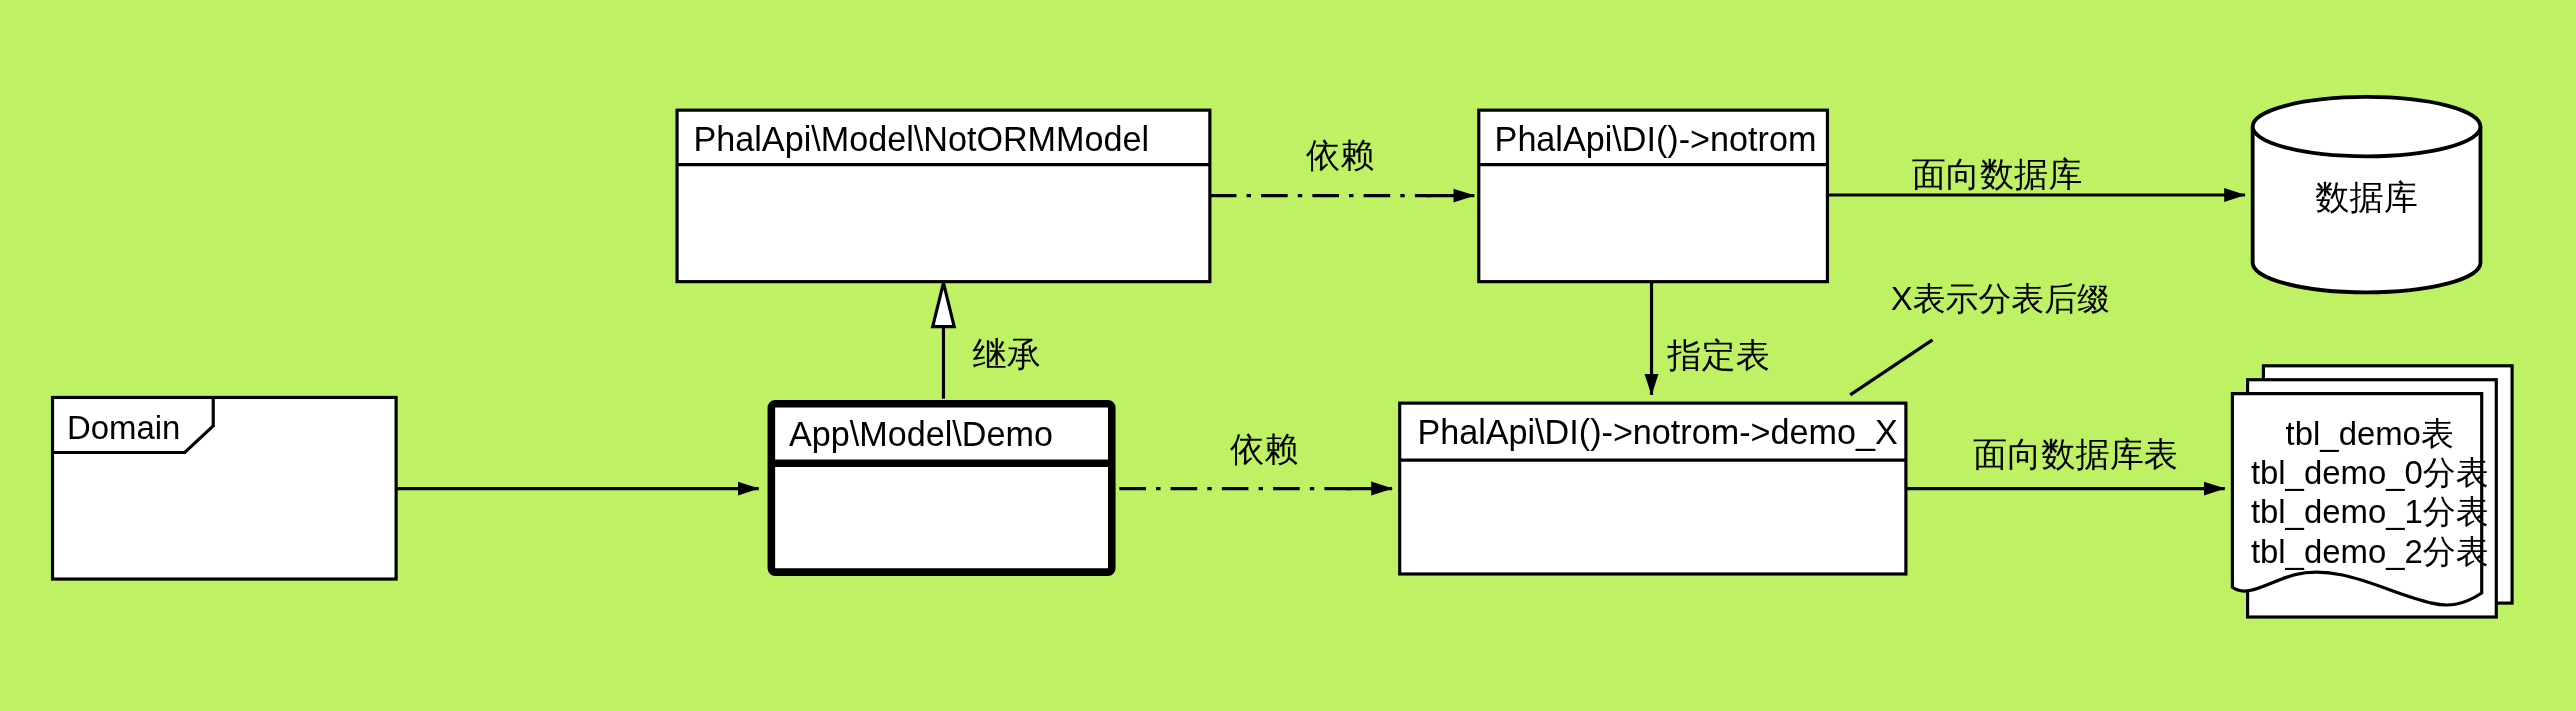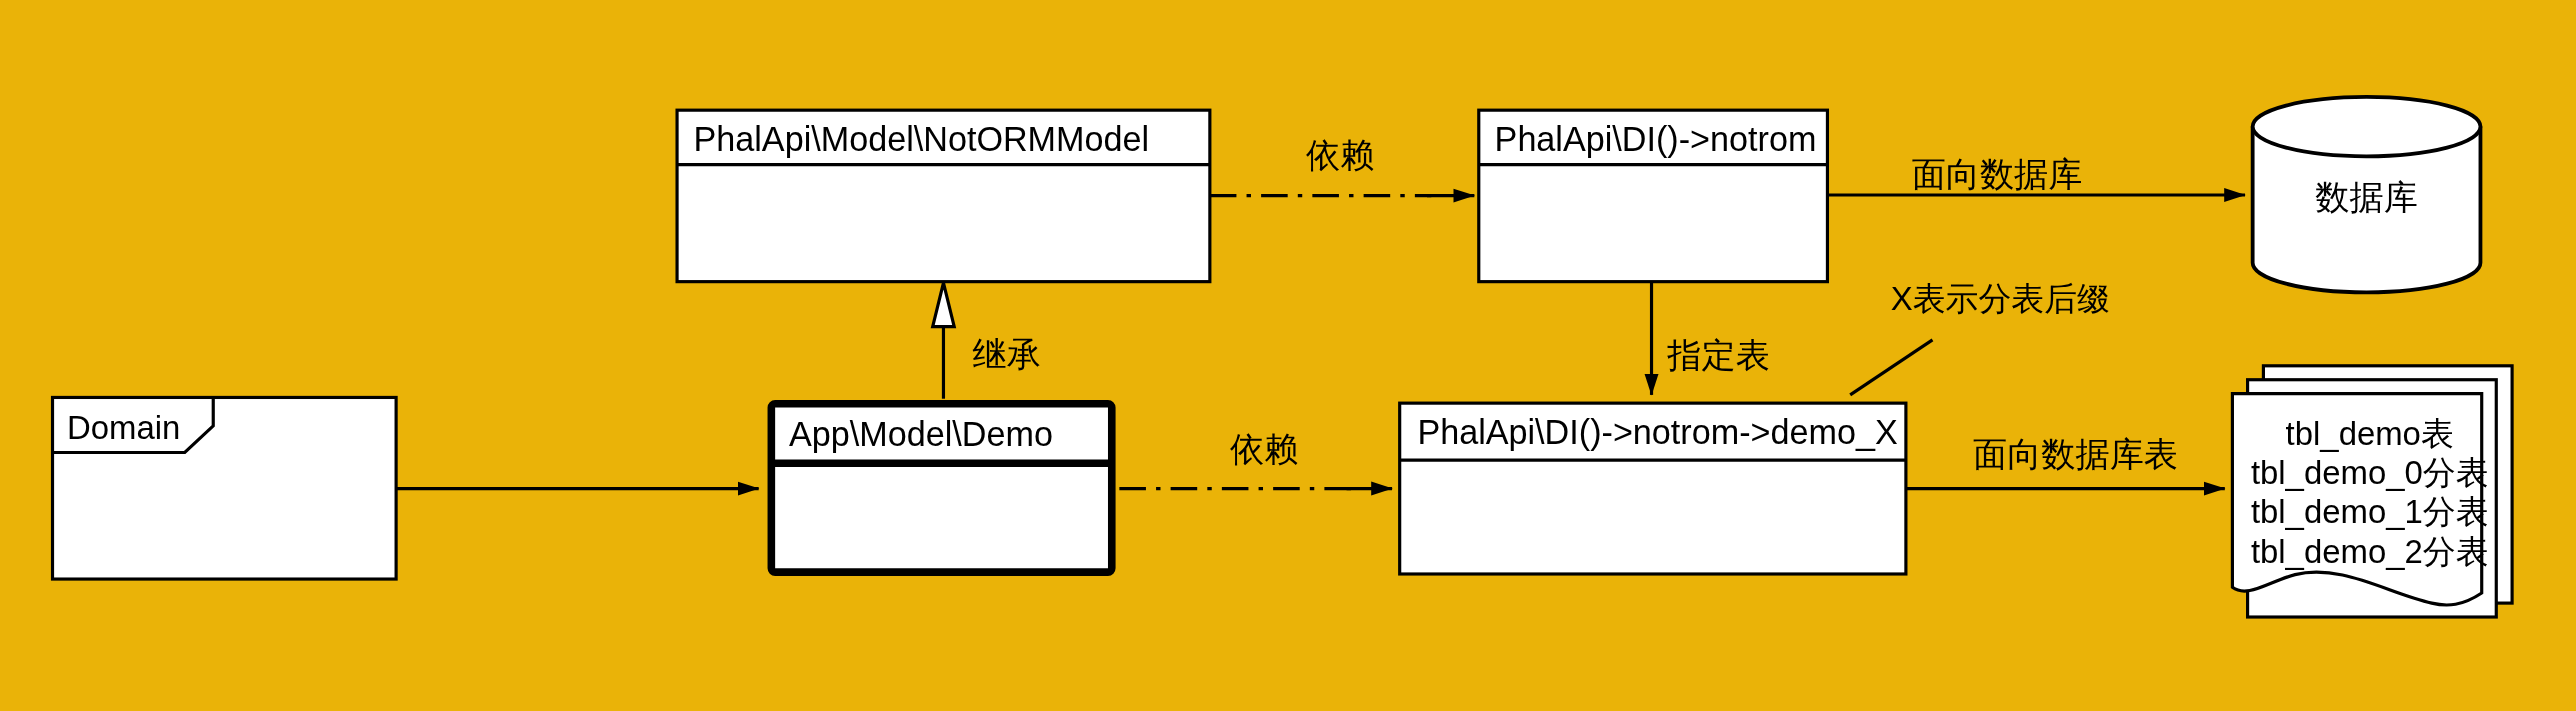--- a/index.html
+++ b/index.html
@@ -1,20 +1,20 @@
 <!DOCTYPE html>
 <html style="font-size:10px"><head>
 <meta charset="utf-8">
 <style>
   html, body { margin: 0; padding: 0; background: #ffffff; }
   #canvas {
     position: relative;
     width: 2576px;
     height: 712px;
-    background: #eab308;
+    background: #bef264;
     font-family: "Liberation Sans", "DejaVu Sans", sans-serif;
   }
   svg { display: block; }
   text {
     font-family: "Liberation Sans", "DejaVu Sans", sans-serif;
     fill: #000000;
   }
   .class-title { font-size: 54px; }
   .edge-label  { font-size: 54px; }
   .pkg-title   { font-size: 52px; }

